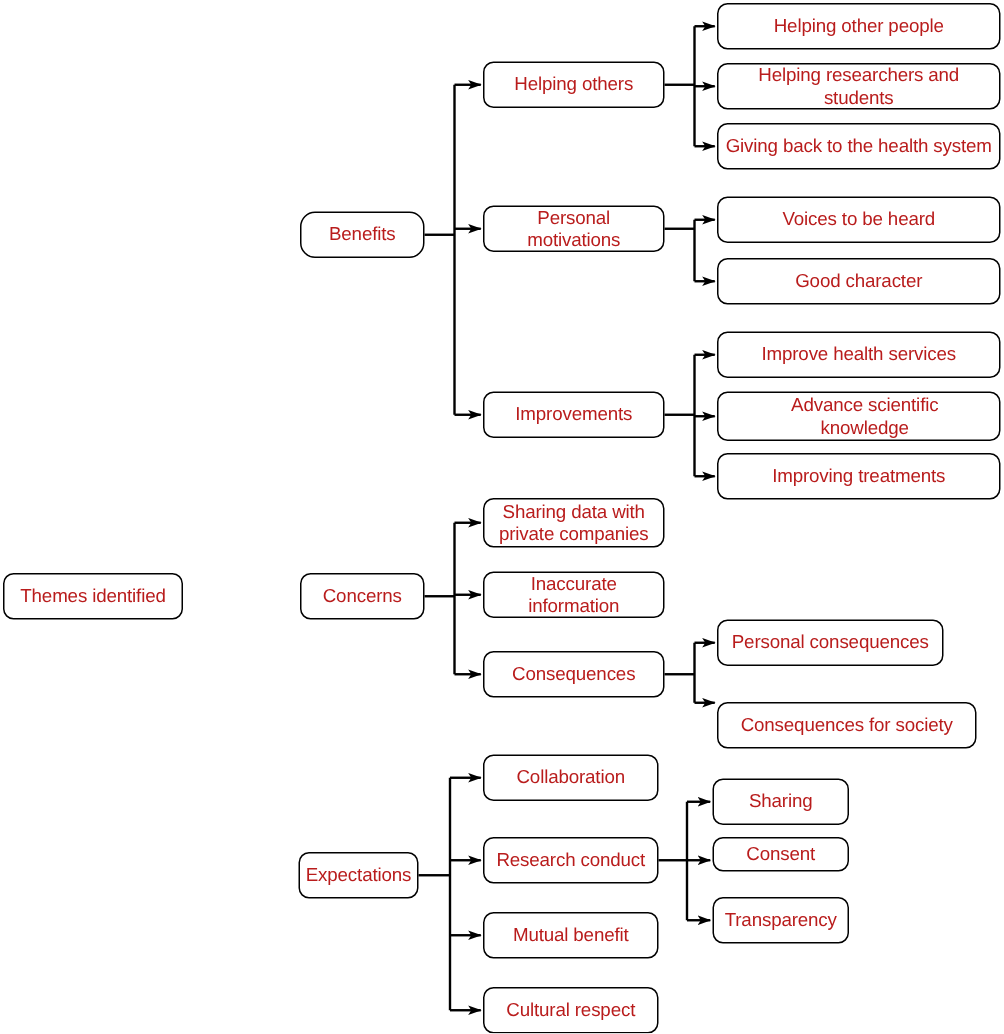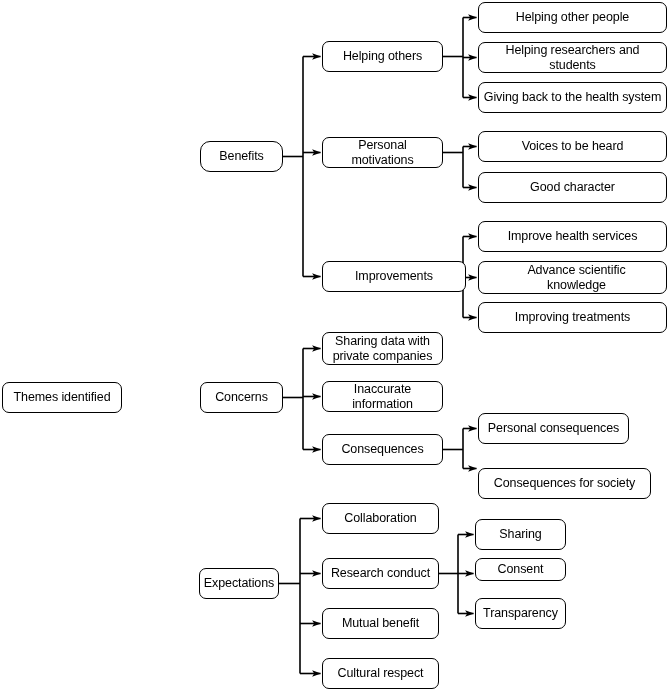--- a/index.html
+++ b/index.html
@@ -24,21 +24,21 @@
     width: 669px;
     height: 689px;
     pointer-events: none;
   }
   .node {
     position: absolute;
     box-sizing: border-box;
     border: 1.6px solid #000000;
     border-radius: 7px;
     background: #ffffff;
-    color: #000000;
+    color: #b91c1c;
     display: flex;
     align-items: center;
     justify-content: center;
     text-align: center;
     line-height: 1.18;
     padding: 0 4px;
     letter-spacing: -0.1px;
   }
   .node-label {
     display: block;
@@ -118,21 +118,21 @@
       </div>
       <div class="node s-lvl2" style="left: 199px; top: 568px; width: 80px; height: 31px;">
         <span class="node-label">Expectations</span>
       </div>
       <div class="node s-lvl3" style="left: 322px; top: 41px; width: 121px; height: 31px; text-align: center;">
         <span class="node-label">Helping others</span>
       </div>
       <div class="node s-lvl3" style="left: 322px; top: 137px; width: 121px; height: 31px;">
         <span class="node-label">Personal motivations</span>
       </div>
-      <div class="node s-lvl3" style="left: 322px; top: 261px; width: 144px; height: 31px;">
+      <div class="node s-lvl3" style="left: 322px; top: 261px; width: 121px; height: 31px;">
         <span class="node-label">Improvements</span>
       </div>
       <div class="node s-lvl3" style="left: 322px; top: 332px; width: 121px; height: 33px;">
         <span class="node-label">Sharing data with
 private companies</span>
       </div>
       <div class="node s-lvl3" style="left: 322px; top: 381px; width: 121px; height: 31px;">
         <span class="node-label">Inaccurate information</span>
       </div>
       <div class="node s-lvl3" style="left: 322px; top: 434px; width: 121px; height: 31px;">

